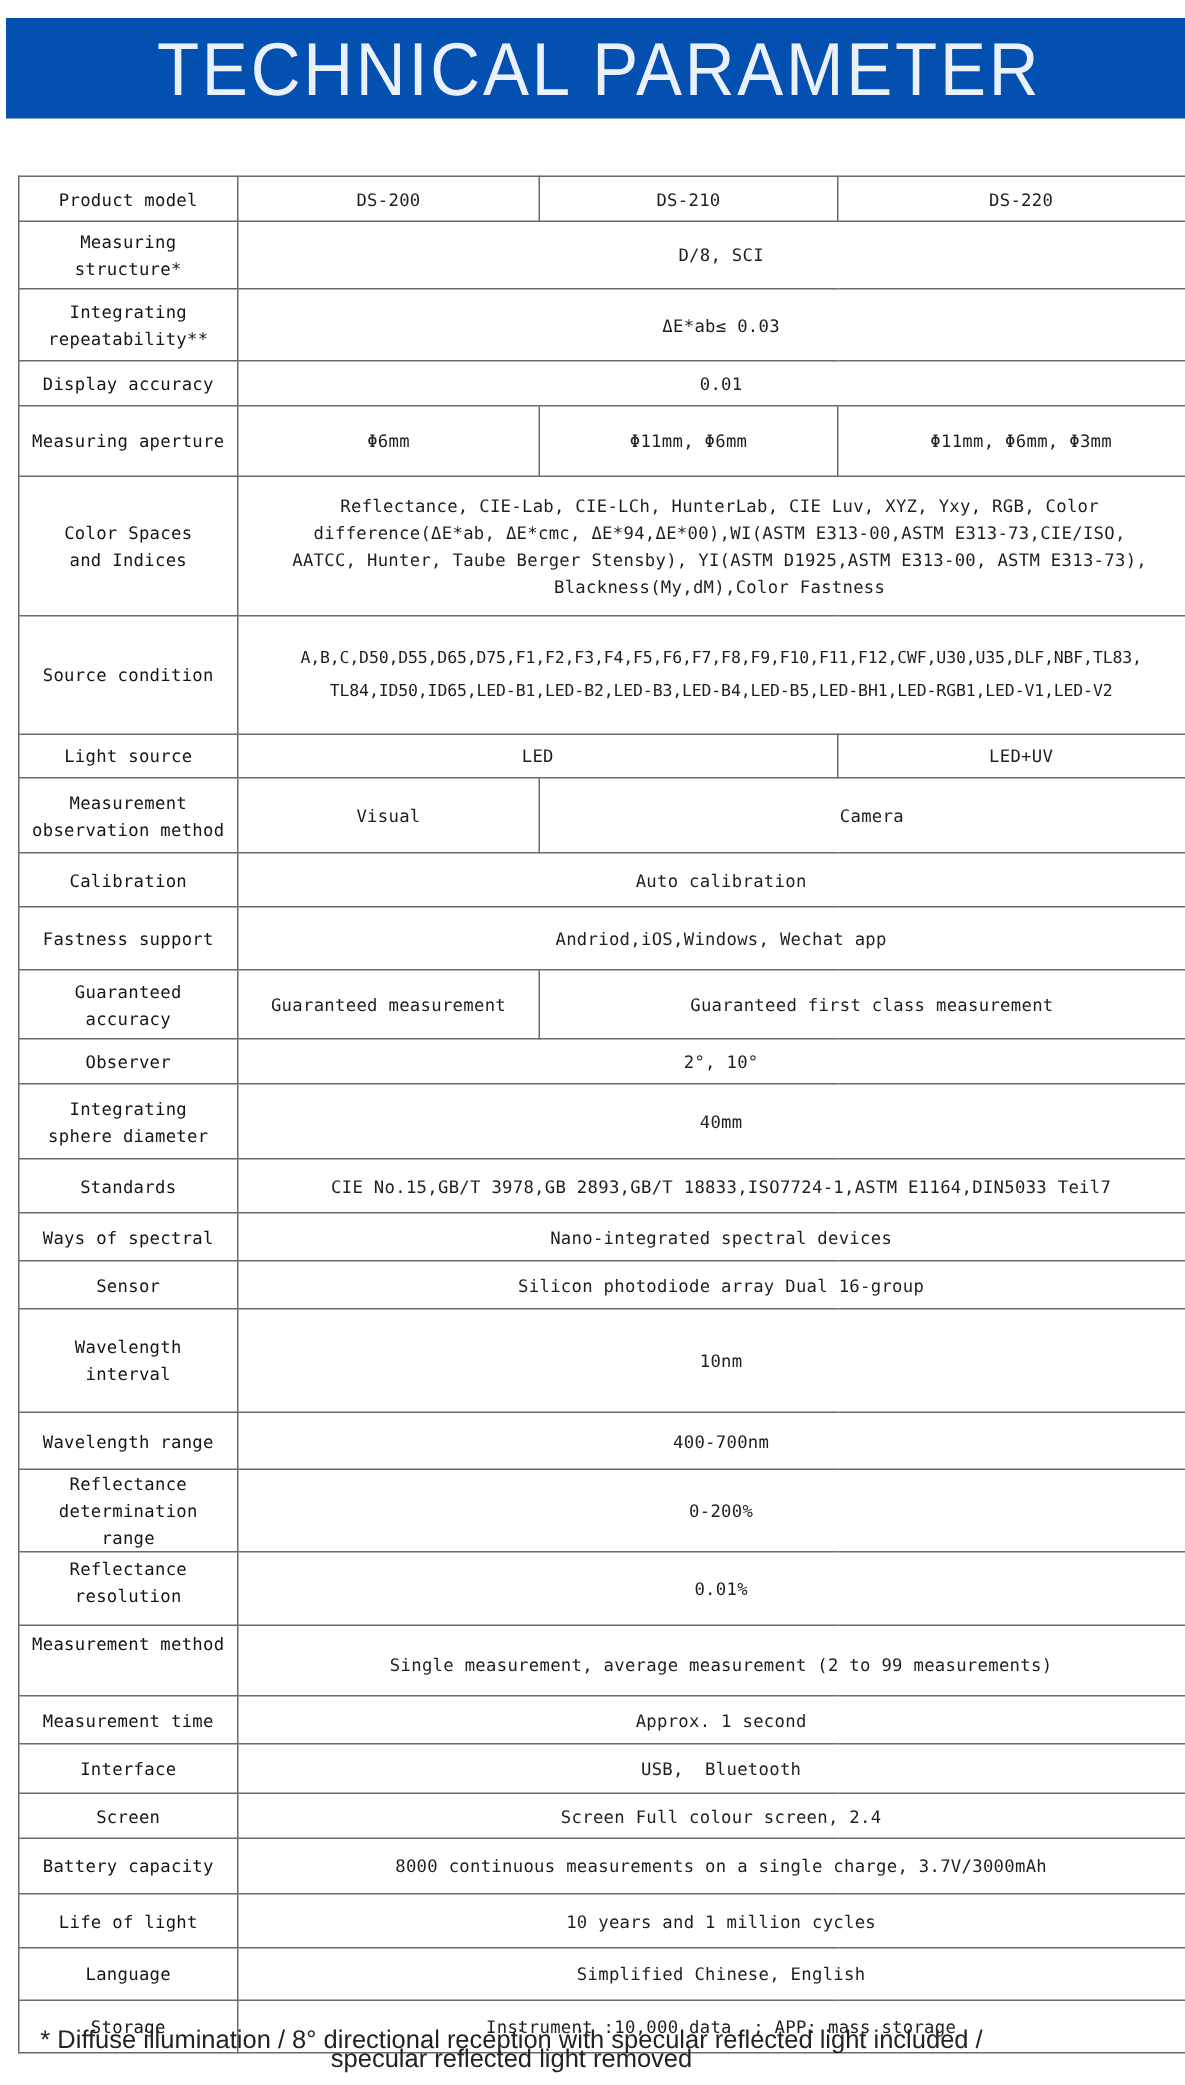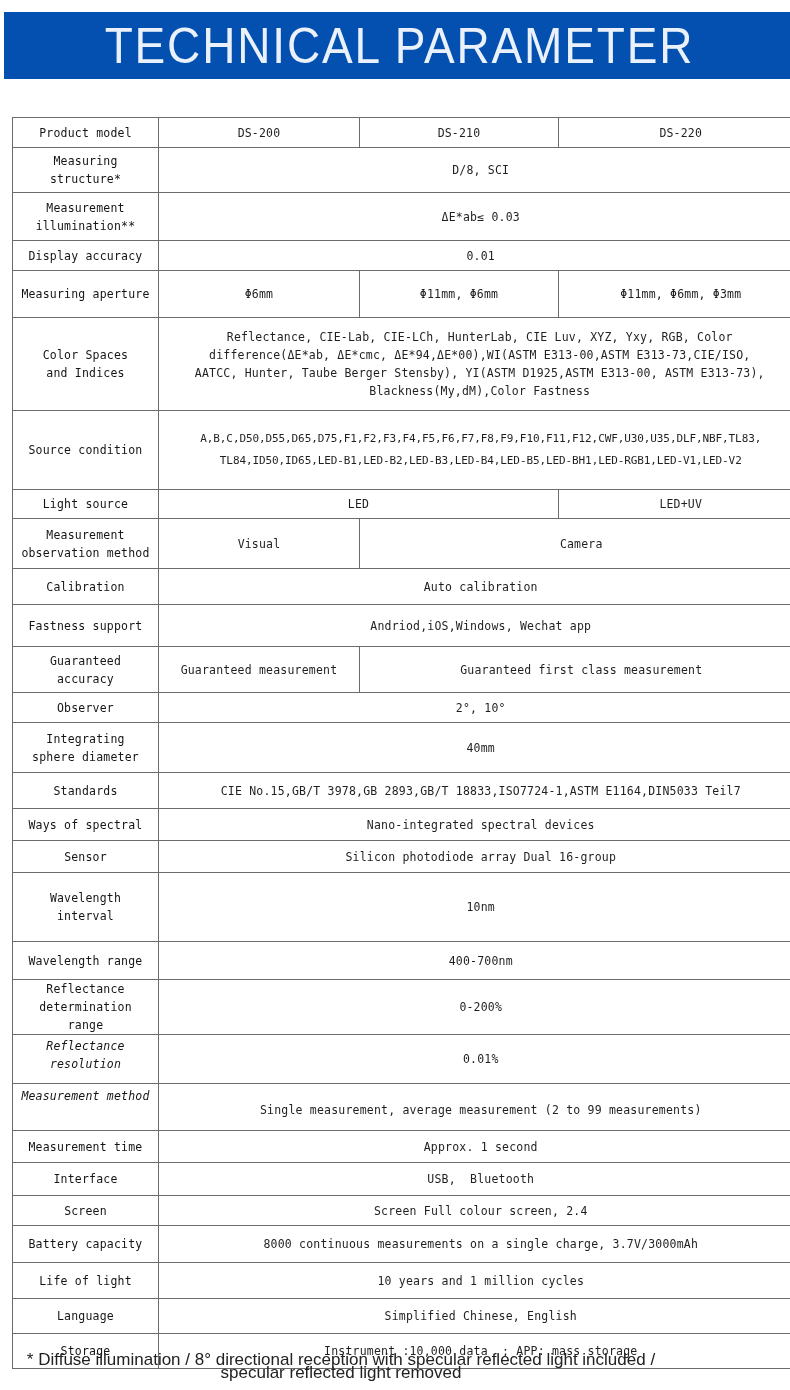--- a/index.html
+++ b/index.html
@@ -23,21 +23,21 @@
       position: absolute; left: 12px; top: 117px; width: 790px;
       border-collapse: collapse; table-layout: fixed;
       font-size: 11.5px; letter-spacing: 0.2px;
     }
     table.spec td {
       border: 1.5px solid #6b6b6b; text-align: center; vertical-align: middle;
       padding: 0 6px; line-height: 18px;
     }
     table.spec td.label { color: #151515; margin-top: 33px; }
     table.spec td.val { color: #1f1f1f; }
-    table.spec td.top { vertical-align: top; padding-top: 4px; font-style: italic; }
+    table.spec td.top { vertical-align: top; padding-top: 4px; }
     table.spec tr > td:last-child { border-right: none; }
     col.c0 { width: 146px; }
     col.c1 { width: 201px; }
     col.c2 { width: 199px; }
     col.c3 { width: 244px; }
     .notes {
       position: absolute; left: 0; top: 1353px; width: 682px; text-align: center;
       font-family: "Liberation Sans", "DejaVu Sans", sans-serif;
       font-size: 17px; line-height: 13px; color: #222;
     }
@@ -61,21 +61,21 @@
       <td class="label">Product model</td>
       <td class="val">DS-200</td>
       <td class="val">DS-210</td>
       <td class="val">DS-220</td>
     </tr>
     <tr style="height:45px">
       <td class="label">Measuring structure*</td>
       <td class="val" colspan="3">D/8, SCI</td>
     </tr>
     <tr style="height:48px">
-      <td class="label">Measurement illumination**</td>
+      <td class="label">Integrating repeatability**</td>
       <td class="val" colspan="3">ΔE*ab≤ 0.03</td>
     </tr>
     <tr style="height:30px">
       <td class="label">Display accuracy</td>
       <td class="val" colspan="3">0.01</td>
     </tr>
     <tr style="height:47px">
       <td class="label">Measuring aperture</td>
       <td class="val">Φ6mm</td>
       <td class="val">Φ11mm, Φ6mm</td>

